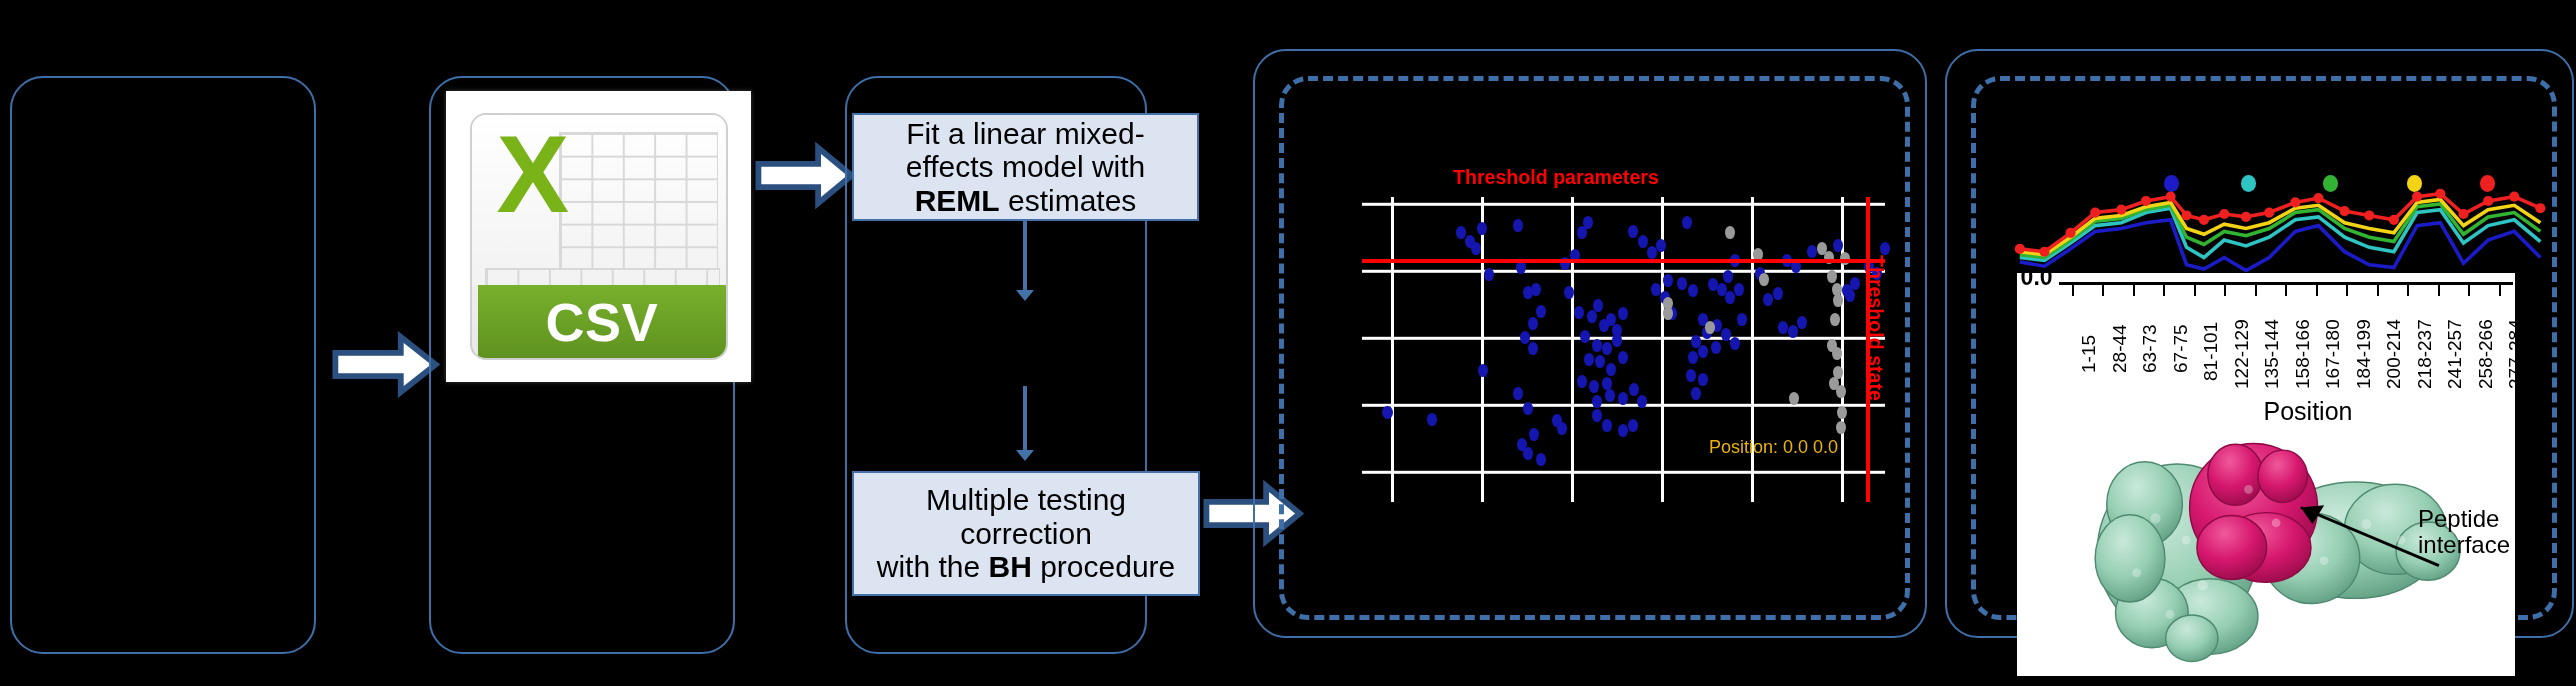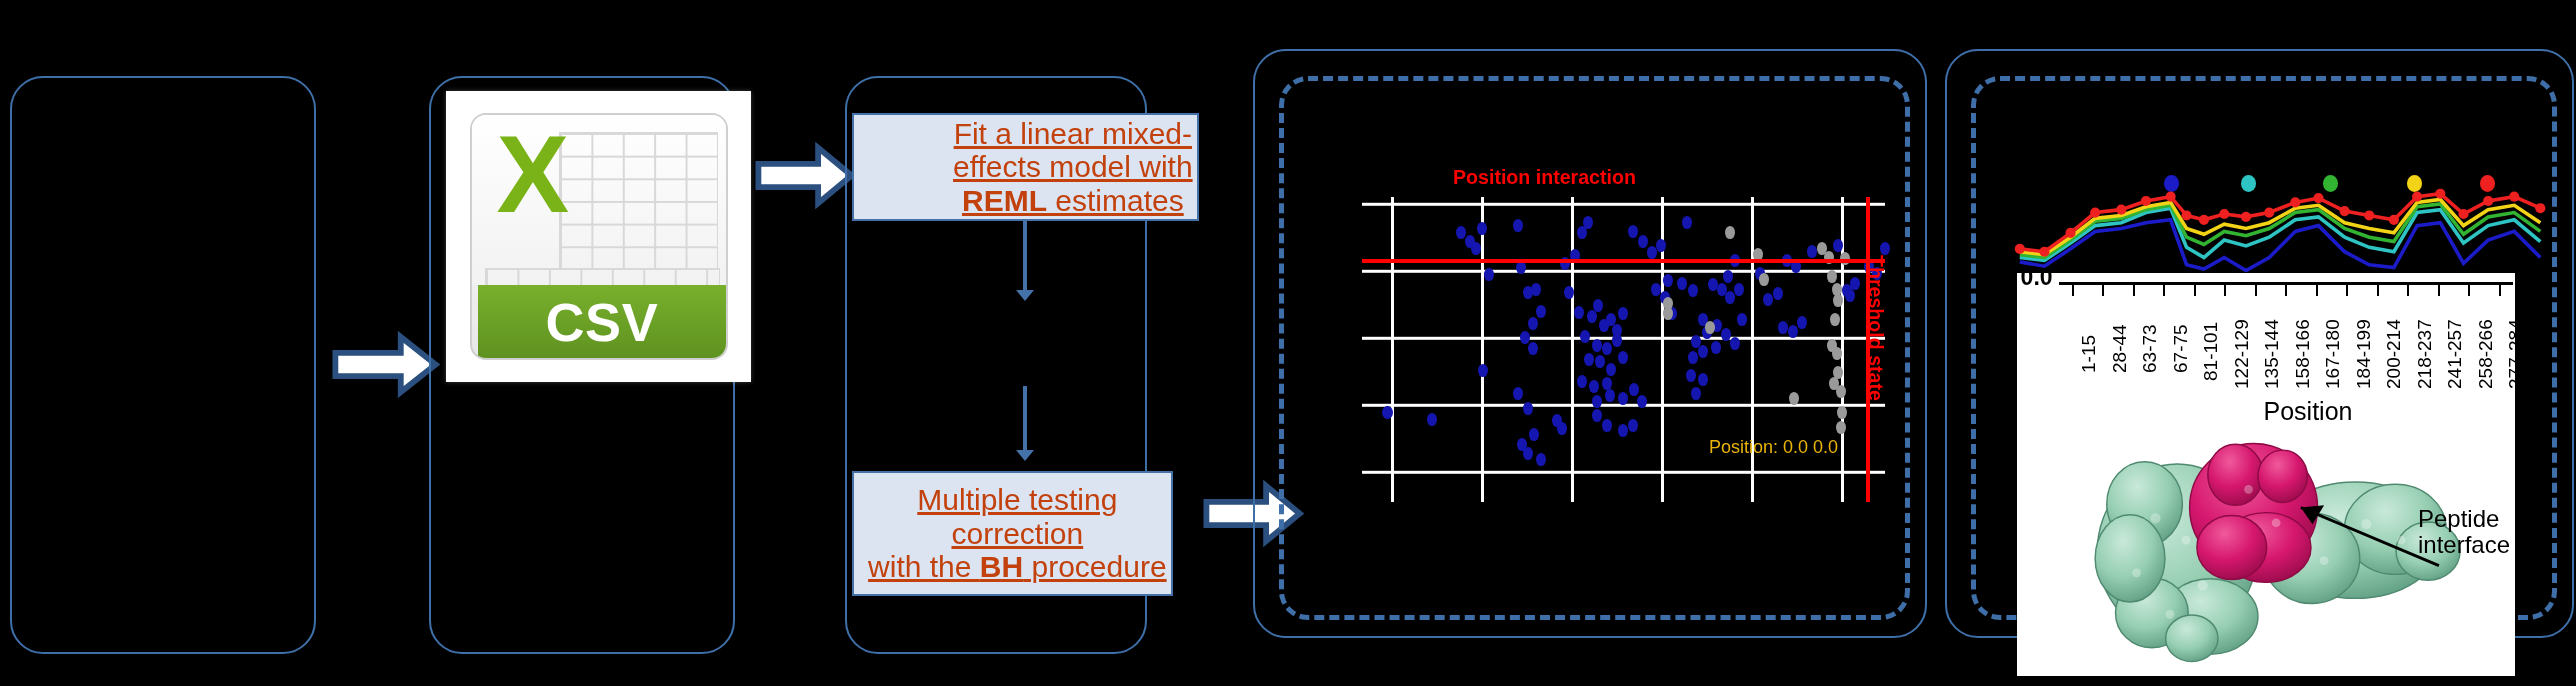--- a/index.html
+++ b/index.html
@@ -12,22 +12,22 @@
   
   .panel{position:absolute;border:2.9px solid #3f6fa8;border-radius:33px;background:transparent;}
   .panel-inner-dash{position:absolute;border:5.1px dashed #3f6fa8;border-radius:29px;background:transparent;}
 
   
   .flowarrow{position:absolute;}
   .flowarrow svg{display:block;}
 
   
   .pbox{position:absolute;background:#dce4f2;border:2.2px solid #4472a8;
-        display:flex;align-items:center;justify-content:flex-end;text-align:center;
-        color:#c2410c;line-height:1.12;box-sizing:border-box;text-decoration:underline;}
+        display:flex;align-items:center;justify-content:center;text-align:center;
+        color:#000000;line-height:1.12;box-sizing:border-box;}
   .pbox span{display:block;padding:0 4.4px;}
   .pbox b{font-weight:bold;}
 
   .vconn{position:absolute;background:#4472a8;width:3.6px;}
   .vconn-head{position:absolute;width:0;height:0;
      border-left:9.4px solid transparent;border-right:9.4px solid transparent;
      border-top:11.6px solid #4472a8;}
 
   
   .csvwrap{position:absolute;background:#fff;box-shadow:0 0 4.4px rgba(255,255,255,.25);}
@@ -120,38 +120,38 @@
     <span>
       Fit a linear mixed-<br>effects model with<br><b>REML</b> estimates
     </span>
   </div>
   <div class="vconn" style="left:1023px;top:220px;height:70px;"></div>
   <div class="vconn-head" style="left:1016px;top:290px;"></div>
 
   <div class="vconn" style="left:1023px;top:386px;height:64px;"></div>
   <div class="vconn-head" style="left:1016px;top:450px;"></div>
 
-  <div class="pbox" style="left:852px;top:471px;width:321px;height:125px;font-size:30px;">
+  <div class="pbox" style="left:852px;top:471px;width:348px;height:125px;font-size:30px;">
     <span>
       Multiple testing<br>correction<br>with the <b>BH</b> procedure
     </span>
   </div>
 
   <div class="flowarrow" style="left:1202px;top:480px;width:102px;height:67px;">
     <svg width="102" height="67" viewBox="0 0 140 92">
       <polygon points="6,30 88,30 88,8 134,46 88,84 88,62 6,62" fill="#ffffff" stroke="#2b4f7e" stroke-width="8" stroke-linejoin="miter"></polygon>
     </svg>
   </div>
 
   <div class="panel" style="left:1253px;top:49px;width:670px;height:585px;"></div>
   <div class="panel-inner-dash" style="left:1279px;top:76px;width:621px;height:534px;"></div>
 
   <div class="scatter" style="left:1337px;top:153px;width:552px;height:363px;">
 
-    <div class="sc-title" style="left:116px;top:13px;font-size:19.6px;">Position interaction</div>
+    <div class="sc-title" style="left:116px;top:13px;font-size:19.6px;">Threshold parameters</div>
 
     <div class="sc-plot" style="left:25px;top:44px;width:523px;height:305px;">
       <div class="sc-grid" style="background-size:90px 67px;background-position:29px 5.8px;"></div>
 
       <div class="sc-ghost" style="left:347px;top:240px;font-size:18px;">Position: 0.0  0.0</div>
 
       <div class="dot" style="left:20.4px;top:209px;width:10.2px;height:13px;background:#1515b0;"></div>
       <div class="dot" style="left:65px;top:216px;width:10.2px;height:13px;background:#1515b0;"></div>
       <div class="dot" style="left:94px;top:29px;width:10.2px;height:13px;background:#1515b0;"></div>
       <div class="dot" style="left:103px;top:38px;width:10.2px;height:13px;background:#1515b0;"></div>

